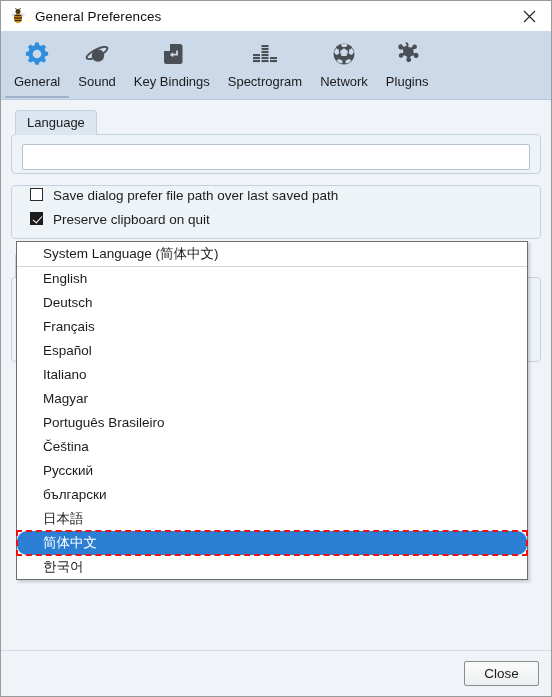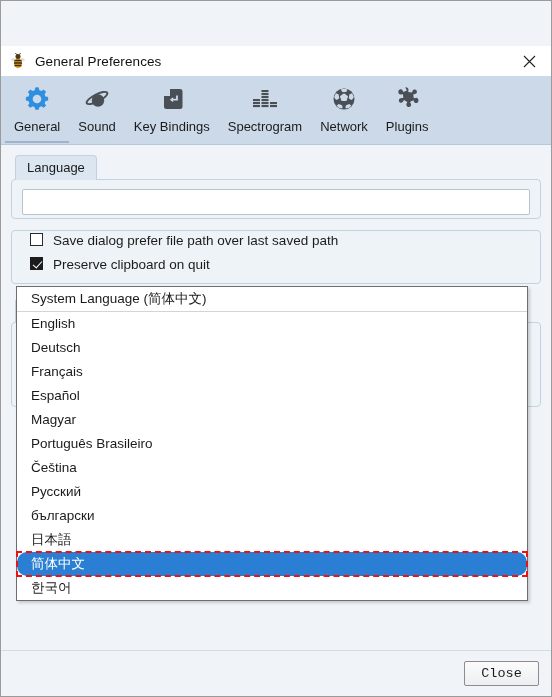--- a/index.html
+++ b/index.html
@@ -27,21 +27,20 @@
   }
 
   
   #titlebar {
     height: 30px;
     background: #ffffff;
     display: flex;
     align-items: center;
     flex: 0 0 auto;
     position: relative;
-    margin-top: 45px;
   }
   #app-icon {
     width: 18px;
     height: 18px;
     margin-left: 8px;
     margin-right: 8px;
     flex: 0 0 auto;
     position: relative;
   }
   #title-text {
@@ -191,21 +190,21 @@
     background: #ffffff;
     border: 1px solid #6e6e6e;
     box-shadow: 2px 2px 3px rgba(0,0,0,0.18);
     z-index: 50;
     padding: 0;
     box-sizing: border-box;
   }
   .litem {
     height: 24px;
     line-height: 24px;
-    padding-left: 14px;
+    padding-left: 26px;
     font-size: 13.5px;
     color: #1b1b1b;
     white-space: nowrap;
     cursor: default;
     box-sizing: border-box;
   }
   .litem.sysline {
     border-bottom: 1px solid #d4d4d4;
     height: 25px;
     line-height: 24px;
@@ -239,21 +238,21 @@
     box-sizing: border-box;
   }
   #close-button {
     min-width: 75px;
     height: 25px;
     border: 1px solid #8c8c8c;
     border-radius: 2px;
     background: linear-gradient(#fbfbfb, #eceff2);
     font-size: 13.5px;
     color: #1b1b1b;
-    font-family: Liberation Mono, monospace;
+    font-family: Liberation Sans, sans-serif;
     cursor: default;
     padding: 0 14px;
   }
 </style>
 </head>
 <body>
 
 <div id="window">
 
   <div id="titlebar">
@@ -395,20 +394,21 @@
         </div>
       </div>
     </div>
 
     <div id="lang-popup">
       <div class="litem sysline">System Language (简体中文)</div>
       <div class="litem">English</div>
       <div class="litem">Deutsch</div>
       <div class="litem">Français</div>
       <div class="litem">Español</div>
+      <div class="litem">Italiano</div>
       <div class="litem">Magyar</div>
       <div class="litem">Português Brasileiro</div>
       <div class="litem">Čeština</div>
       <div class="litem">Русский</div>
       <div class="litem">български</div>
       <div class="litem">日本語</div>
       <div style="position:relative;">
         <div class="litem selected">简体中文</div>
         <div id="sel-outline" style="top:-1px;"></div>
       </div>

